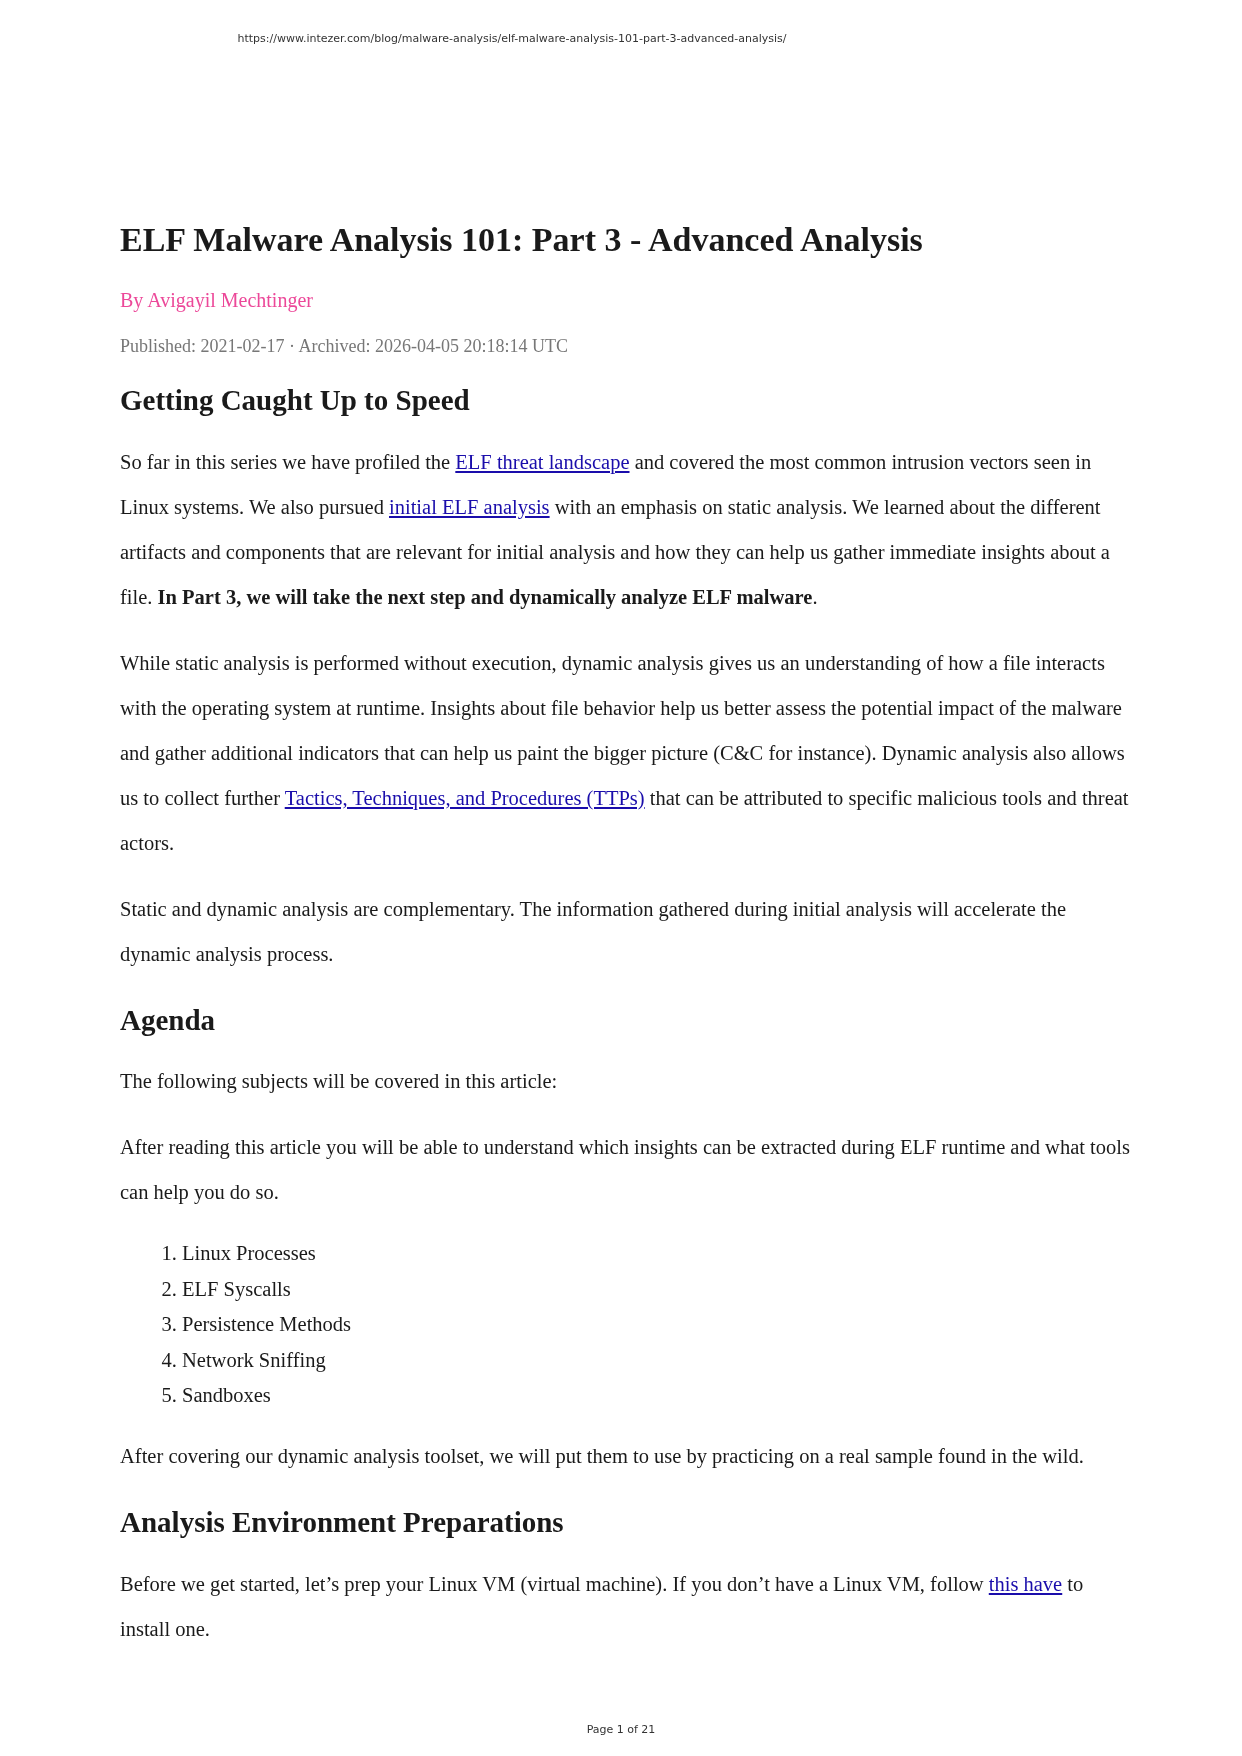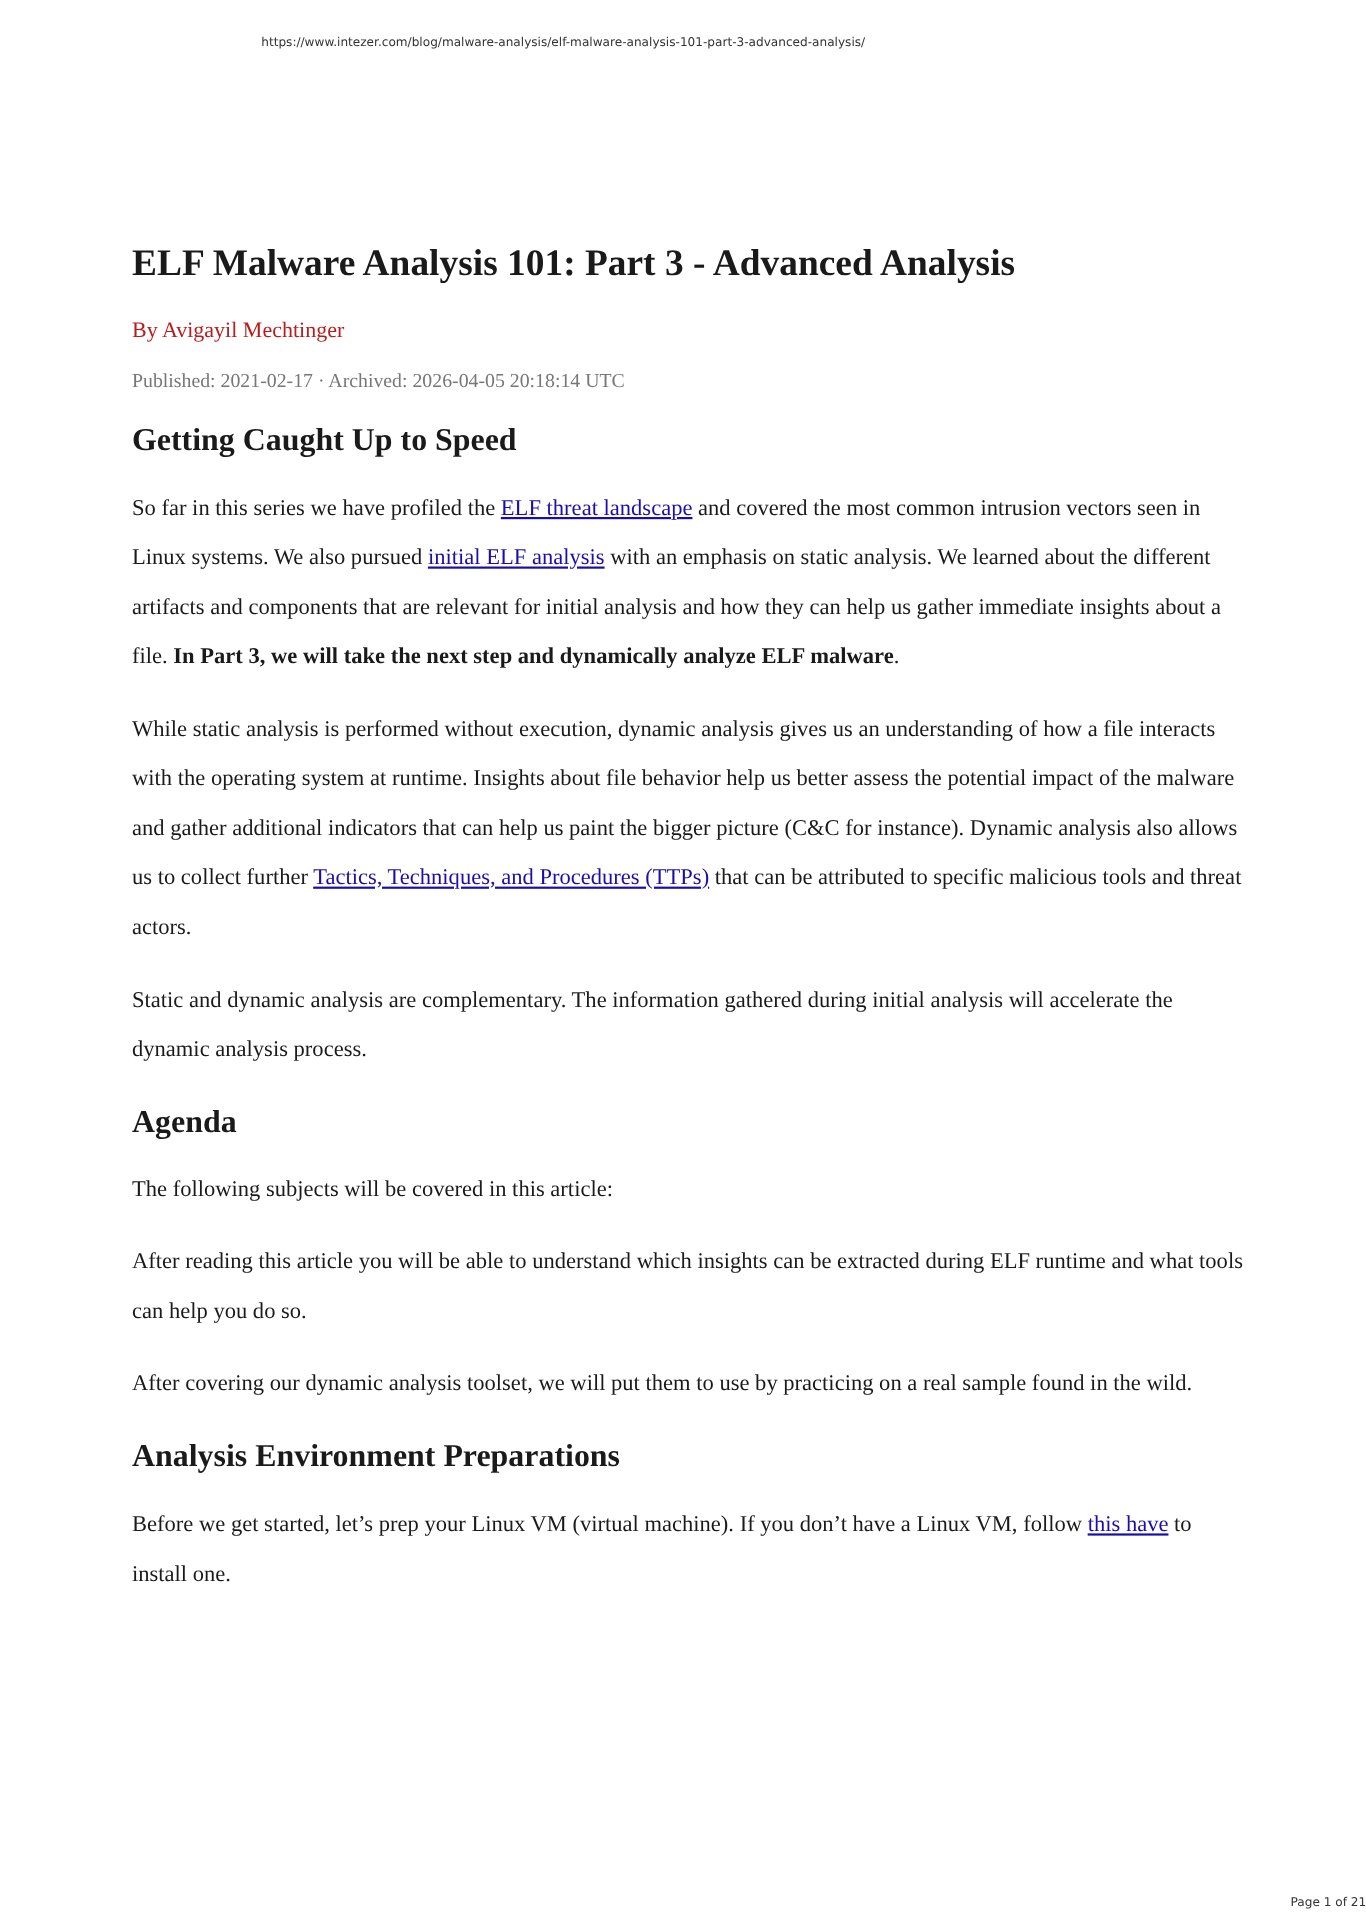--- a/index.html
+++ b/index.html
@@ -9,29 +9,29 @@
     font-family: "DejaVu Sans", sans-serif; font-size: 11px; color: #333;
   }
   .content {
     position: absolute; left: 120px; top: 208px; width: 1010px;
     font-family: "Liberation Serif", serif; color: #1a1a1a;
   }
   h1 {
     font-family: "Liberation Serif", serif; font-size: 34px; font-weight: bold;
     margin: 12px 0 0 0; line-height: 1.2; color: #1a1a1a;
   }
-  .byline { font-size: 20px; color: #b91c1c; margin-top: 28px; }
+  .byline { font-size: 20px; color: #ec4899; margin-top: 28px; }
   .published { font-size: 18px; color: #777; margin-top: 24px; }
   h2 { font-size: 29px; font-weight: bold; margin: 26px 0 22px 0; line-height: 1.2; }
   p { font-size: 20.5px; line-height: 45px; margin: 0 0 21px 0; }
   a { color: #1a0dab; text-decoration: underline; }
   ol { margin: 0 0 20px 0; padding-left: 62px; font-size: 20.5px; line-height: 35.5px; }
   ol li { padding-left: 0; }
   .page-footer {
-    position: absolute; top: 1723px; left: 0; width: 1242px; text-align: right;
+    position: absolute; top: 1723px; left: 0; width: 1242px; text-align: center;
     font-family: "DejaVu Sans", sans-serif; font-size: 11px; color: #333;
   }
 </style>
 </head>
 <body>
 
 <div class="url-header">https://www.intezer.com/blog/malware-analysis/elf-malware-analysis-101-part-3-advanced-analysis/</div>
 
 <div class="content">
   <h1>ELF Malware Analysis 101: Part 3 - Advanced Analysis</h1>
@@ -43,20 +43,27 @@
     <span>So far in this series we have profiled the </span><a href="#">ELF threat landscape</a><span> and covered the most common intrusion vectors seen in Linux systems. We also pursued </span><a href="#">initial ELF analysis</a><span> with an emphasis on static analysis. We learned about the different artifacts and components that are relevant for initial analysis and how they can help us gather immediate insights about a file. </span><strong>In Part 3, we will take the next step and dynamically analyze ELF malware</strong><span>.</span>
   </p>
   <p>
     <span>While static analysis is performed without execution, dynamic analysis gives us an understanding of how a file interacts with the operating system at runtime. Insights about file behavior help us better assess the potential impact of the malware and gather additional indicators that can help us paint the bigger picture (C&amp;C for instance). Dynamic analysis also allows us to collect further </span><a href="#">Tactics, Techniques, and Procedures (TTPs)</a><span> that can be attributed to specific malicious tools and threat actors.</span>
   </p>
   <p>Static and dynamic analysis are complementary. The information gathered during initial analysis will accelerate the dynamic analysis process.</p>
 
   <h2>Agenda</h2>
   <p>The following subjects will be covered in this article:</p>
   <p>After reading this article you will be able to understand which insights can be extracted during ELF runtime and what tools can help you do so.</p>
+  <ol>
+    <li>Linux Processes</li>
+    <li>ELF Syscalls</li>
+    <li>Persistence Methods</li>
+    <li>Network Sniffing</li>
+    <li>Sandboxes</li>
+  </ol>
   <p>After covering our dynamic analysis toolset, we will put them to use by practicing on a real sample found in the wild.</p>
 
   <h2>Analysis Environment Preparations</h2>
   <p>
     <span>Before we get started, let’s prep your Linux VM (virtual machine). If you don’t have a Linux VM, follow </span><a href="#">this have</a><span> to install one.</span>
   </p>
 </div>
 
 <div class="page-footer">Page 1 of 21</div>
 

